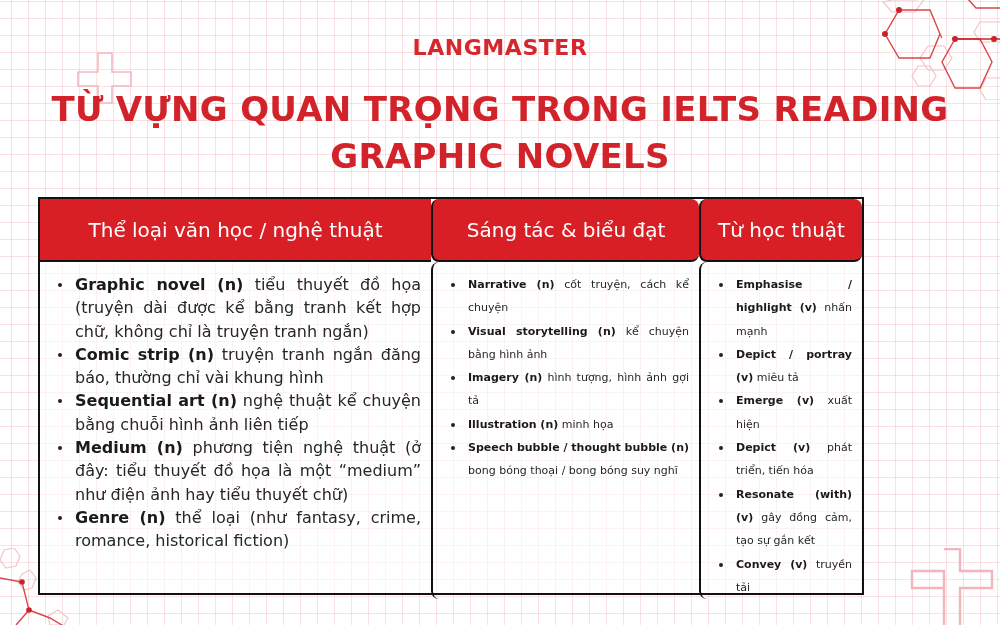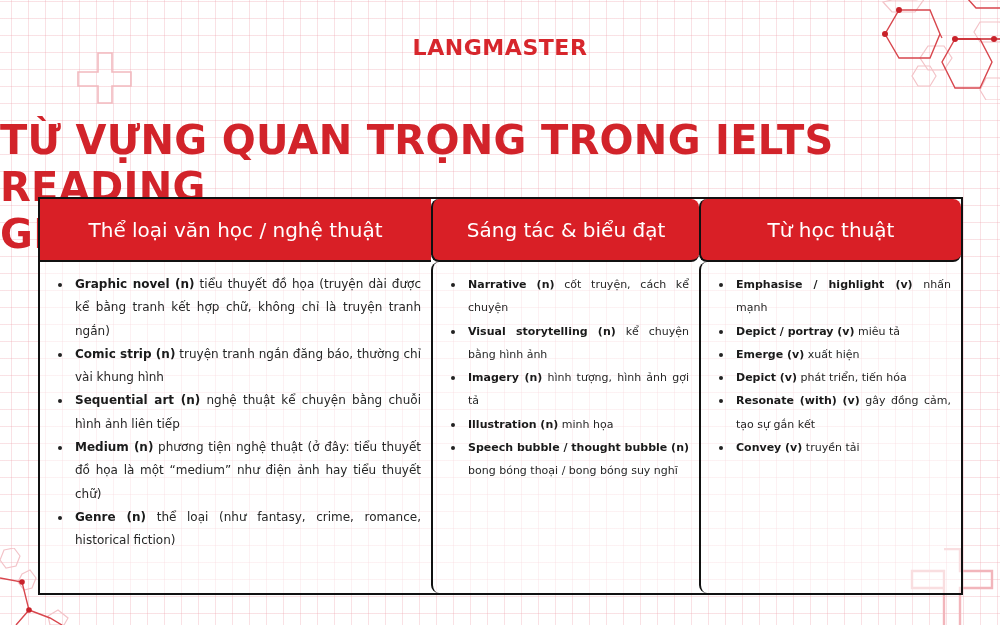--- a/index.html
+++ b/index.html
@@ -18,30 +18,30 @@
     .logo {
       position: absolute; left: 0; top: 36px; width: 1000px;
       text-align: center;
       font-family: "DejaVu Sans", sans-serif;
       font-weight: bold; font-size: 21px; letter-spacing: 0.5px;
       color: #d7262c;
       transform: scaleX(1.05);
     }
     .title {
       position: absolute; left: 0; top: 86px; width: 1000px;
+      text-align: center;
       font-family: "DejaVu Sans", sans-serif;
       font-weight: bold; color: #d2232a;
-      font-size: 40px; line-height: 47px;
+      font-size: 34px; line-height: 47px;
       letter-spacing: 0.3px;
-      margin-top: 31px;
     }
     .deco { position: absolute; pointer-events: none; }
     .table {
       position: absolute; left: 38px; top: 197px;
-      width: 925px; height: 398px;
+      width: 826px; height: 398px;
       border: 2.5px solid #111;
       background: rgba(255,255,255,0.55);
       display: grid;
       grid-template-columns: 391px 268px 1fr;
       grid-template-rows: 63px 1fr;
     }
     .th {
       background: #d91f26;
       color: #fff;
       font-family: "DejaVu Sans", sans-serif;
@@ -51,21 +51,21 @@
     }
     .th + .th, .td + .td { border-left: 2.5px solid #111; border-radius: 8px; }
     .td {
       padding: 11px 10px 0 14px;
     }
     .td ul { list-style: none; }
     .td li {
       position: relative;
       padding-left: 21px;
       font-family: "DejaVu Sans", sans-serif;
-      font-size: 12px;
+      font-size: 16px;
       line-height: 23.3px;
       color: #262626;
       text-align: justify;
     }
     .td li::before {
       content: "";
       position: absolute; left: 4px; top: 10px;
       width: 4px; height: 4px; border-radius: 50%;
       background: #222;
     }

